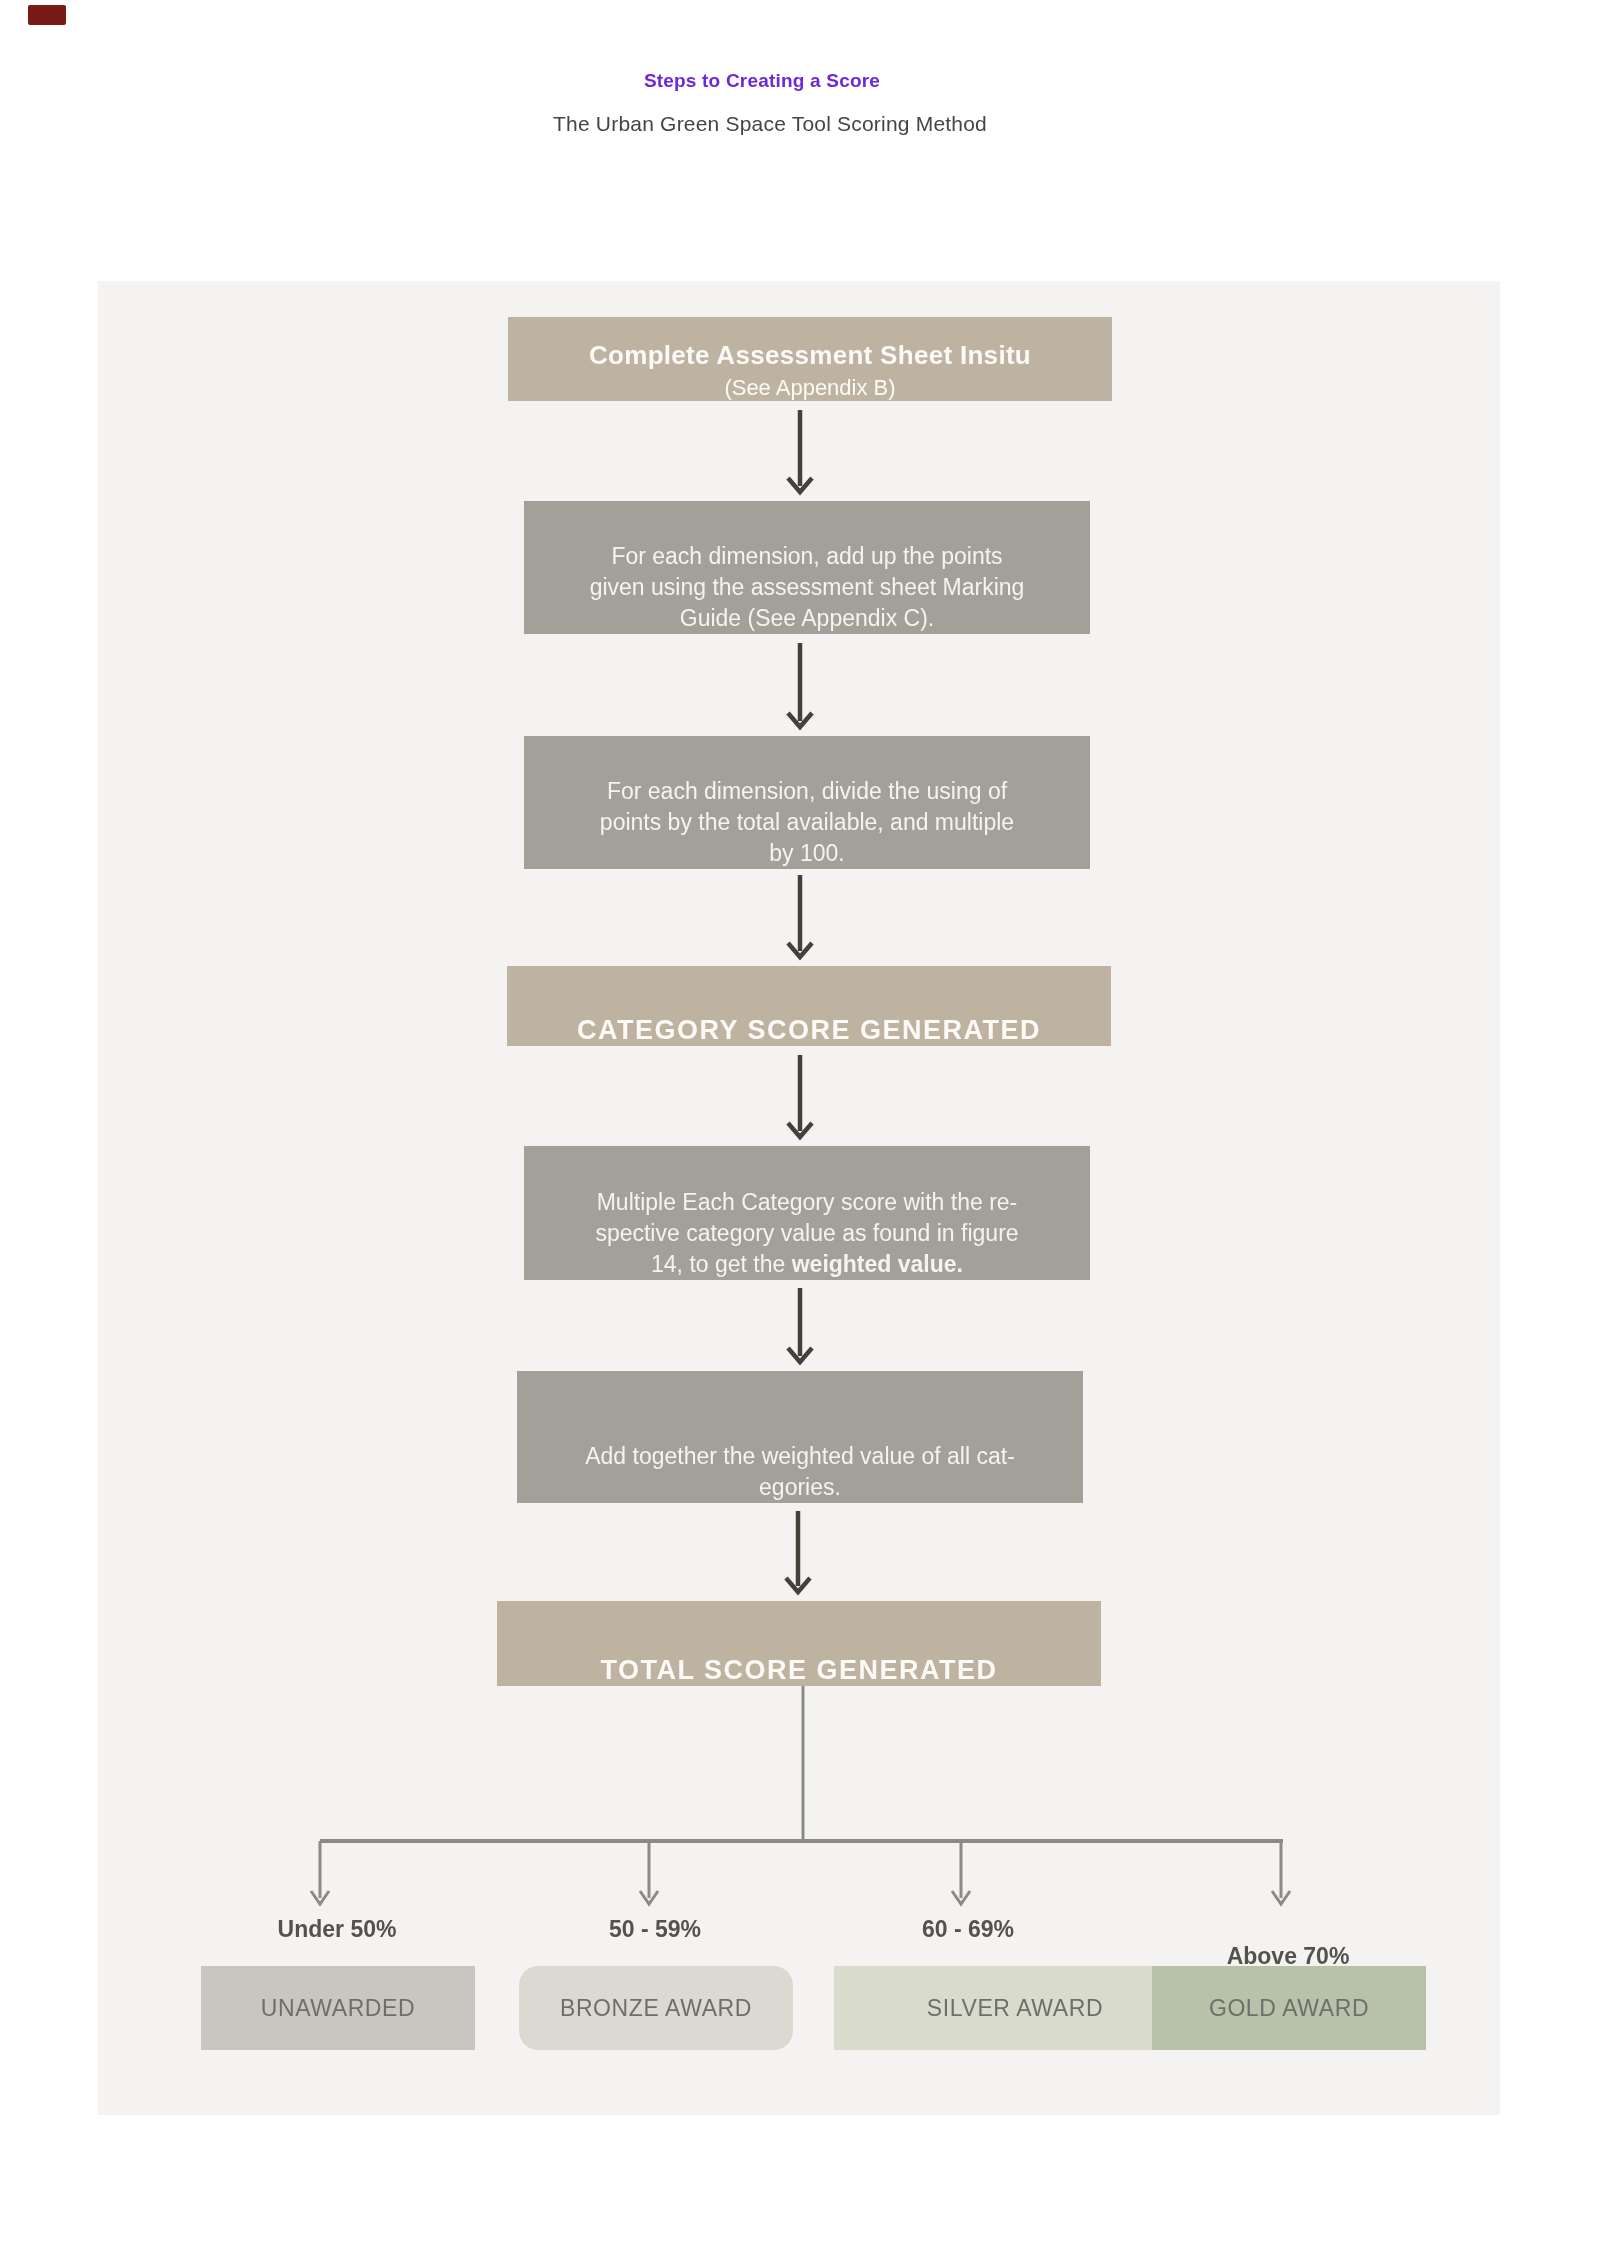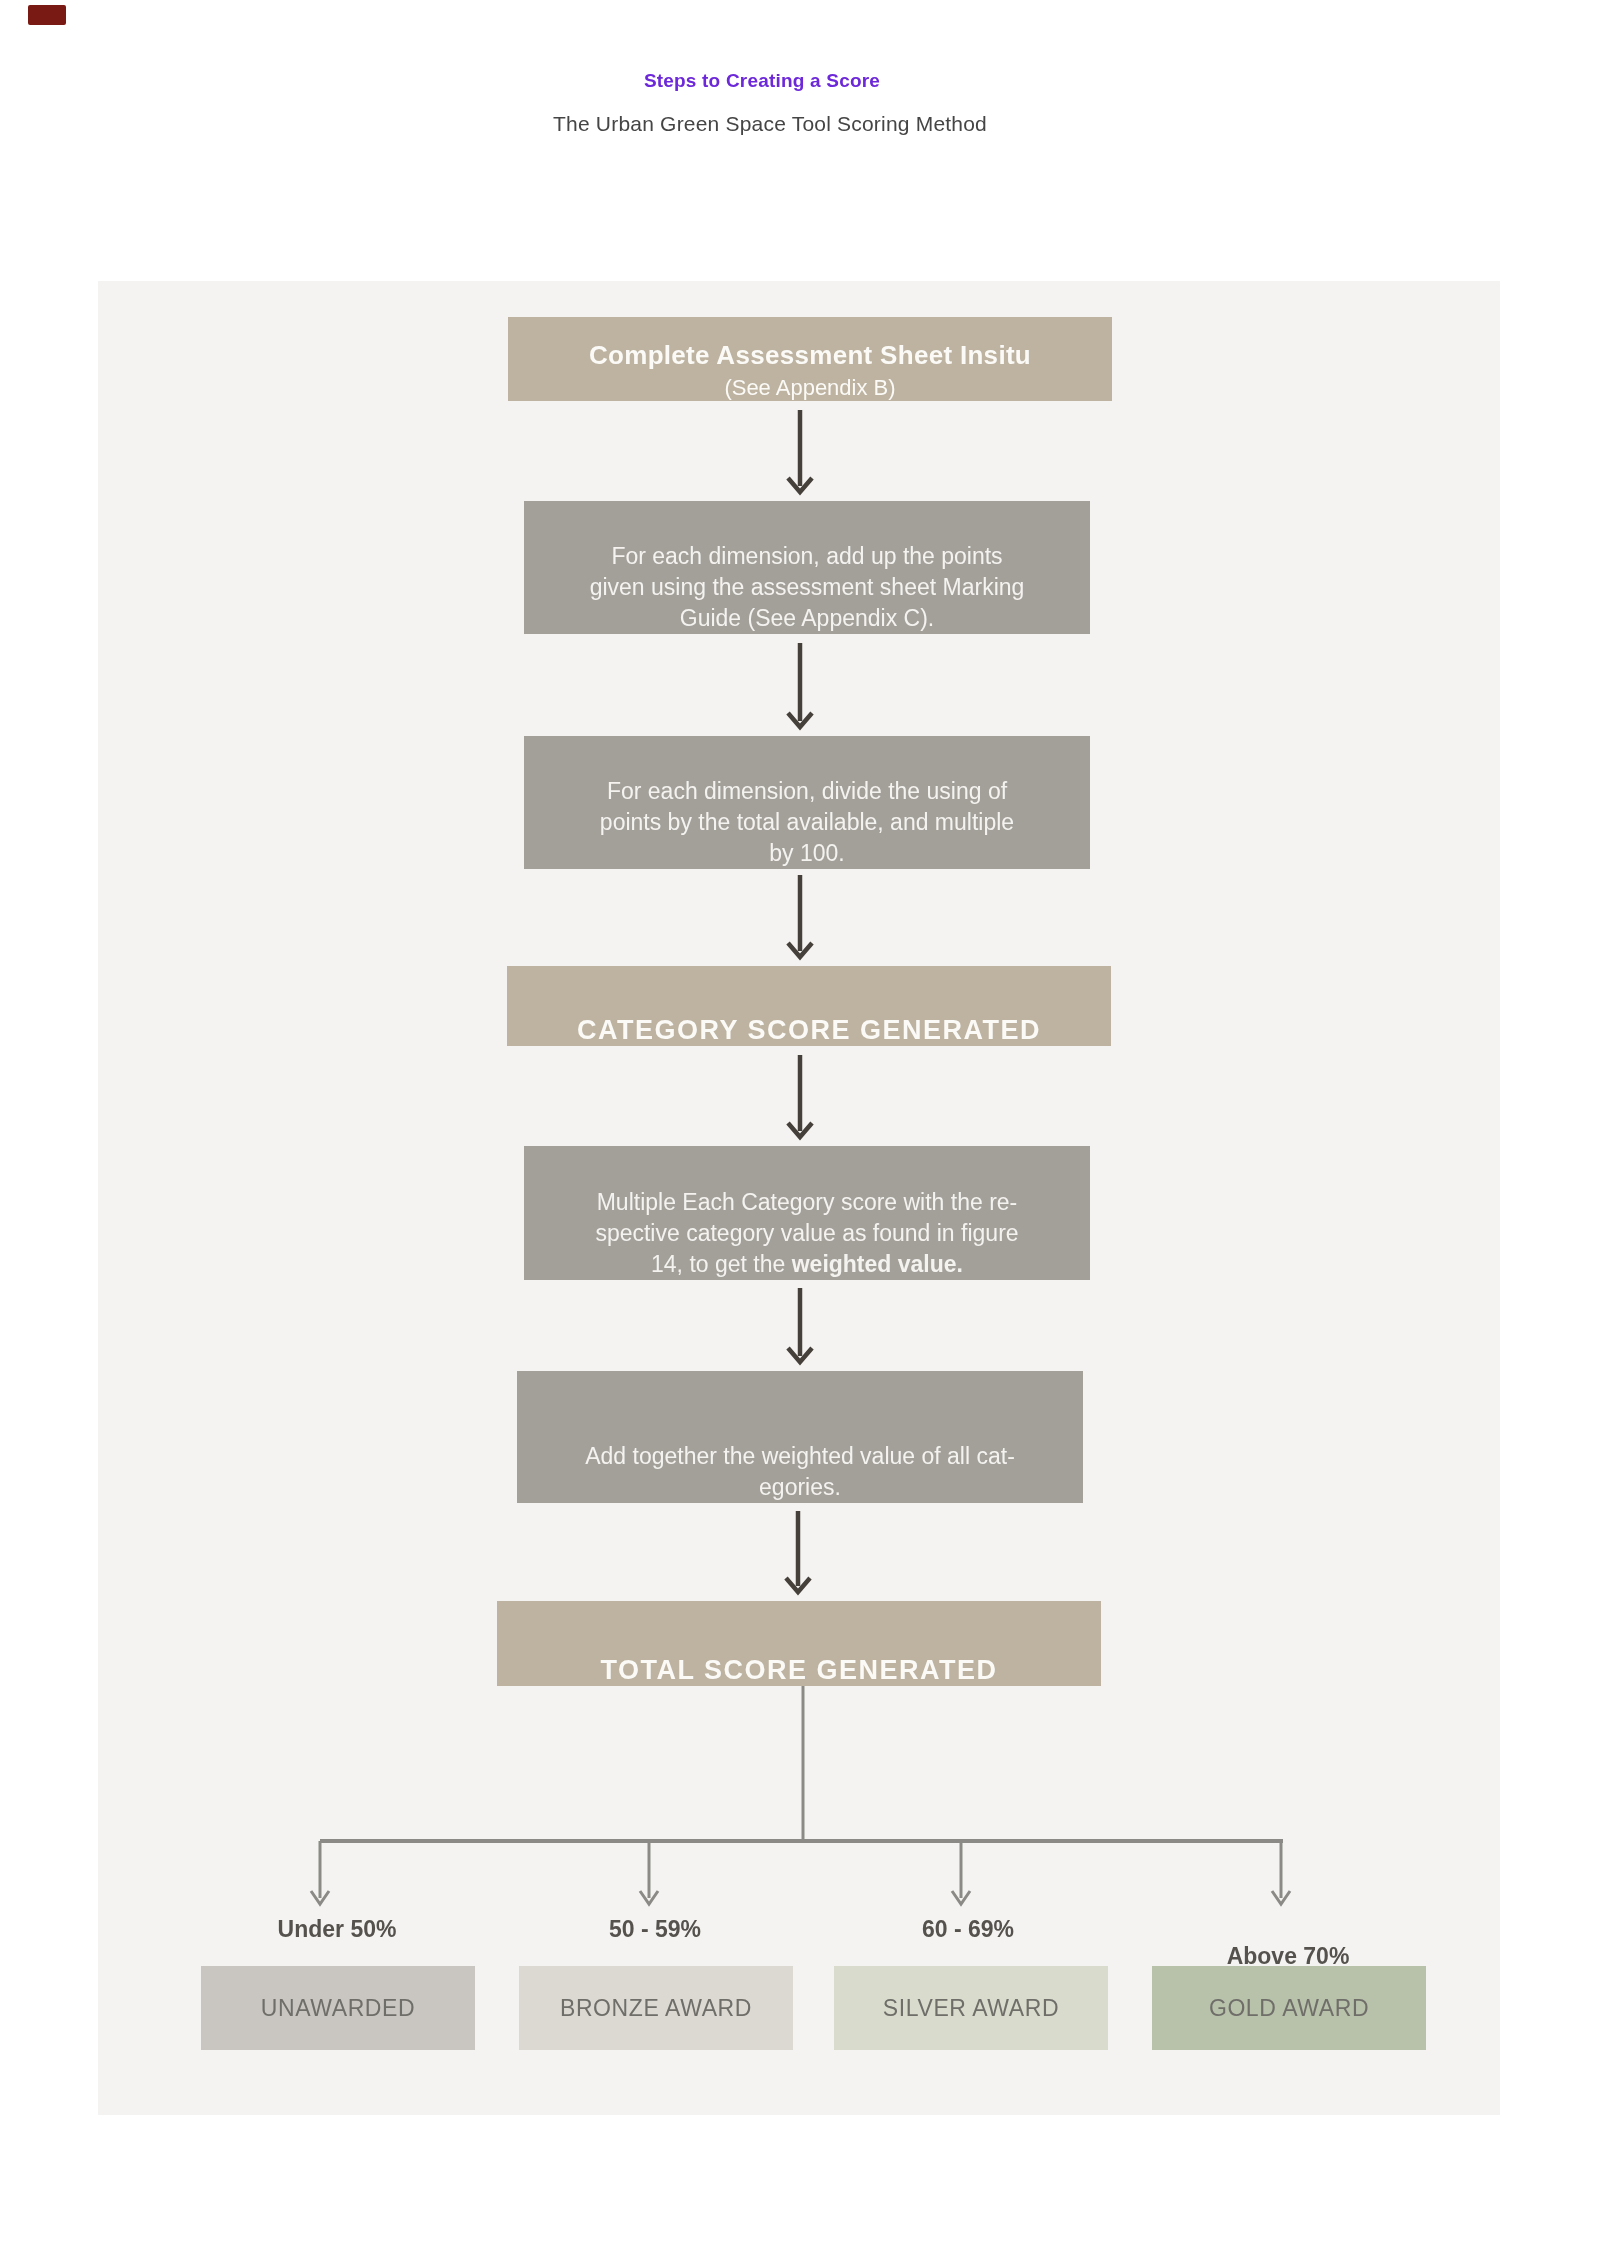--- a/index.html
+++ b/index.html
@@ -57,22 +57,22 @@
   }
   #range0 { left:227px; } #range1 { left:545px; }
   #range2 { left:858px; } #range3 { left:1178px;margin-top:27px; }
   .award {
     position:absolute; top:1966px; width:274px; height:84px;
     display:flex; align-items:center; justify-content:center;
     font-size:23px; font-weight:400; letter-spacing:0.6px; color:#6f6e69;
     text-align:center;
   }
   #award0 { left:201px;  background:#c9c6c2; }
-  #award1 { left:519px;  background:#dcd9d3; }
-  #award2 { left:834px;  background:#d9dbcd; }
+  #award1 { left:519px;  background:#dcd9d3;border-radius:19px; }
+  #award2 { left:834px;  background:#d9dbcd;padding-left:44px; }
   #award3 { left:1152px; background:#b8c1aa; }
 </style>
 </head>
 <body>
 
 <div>
 
   <div class="corner-mark"></div>
 
   <div class="page-title">Steps to Creating a Score</div>

